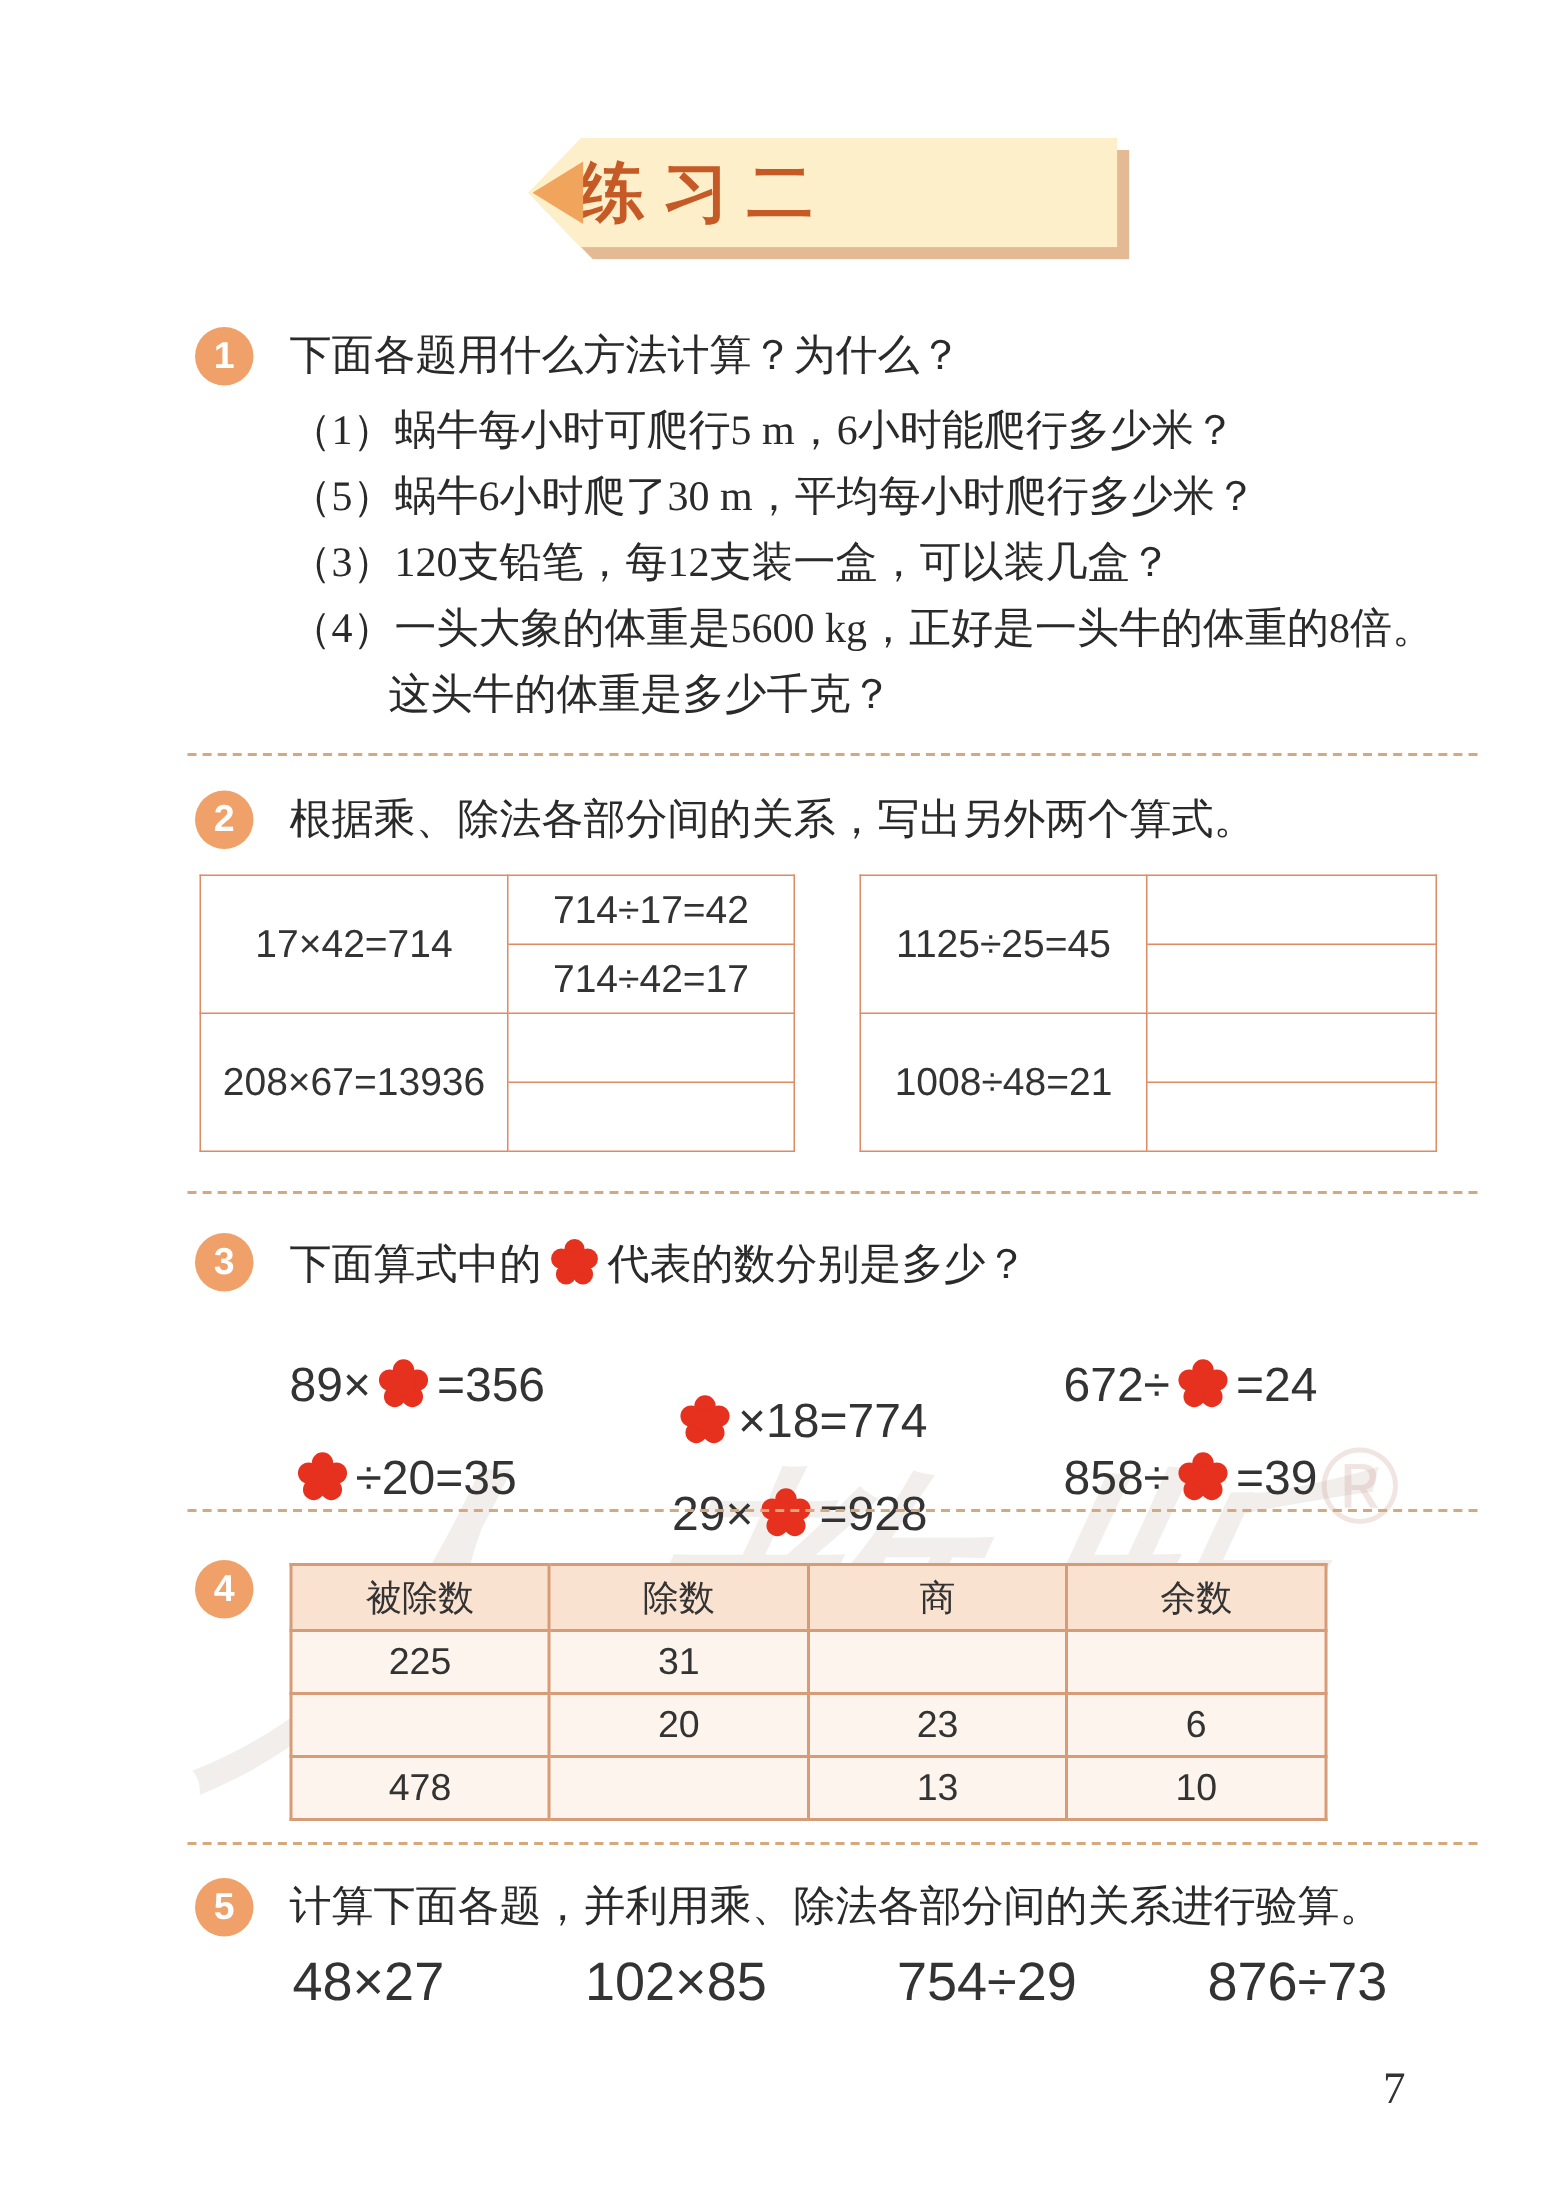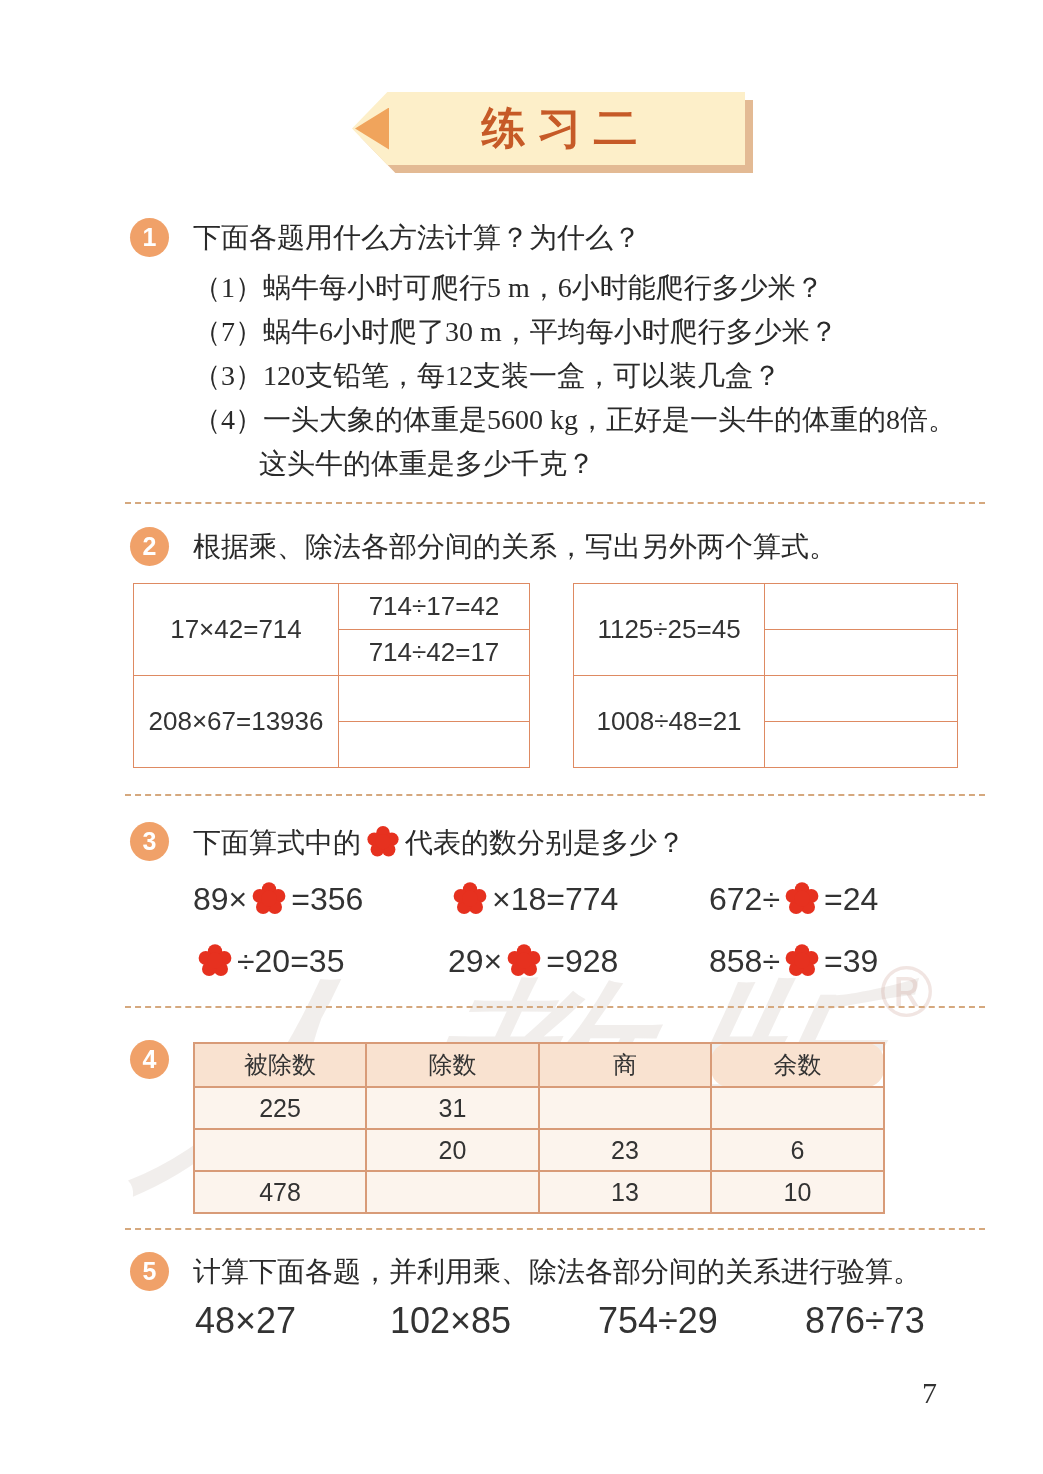--- a/index.html
+++ b/index.html
@@ -38,21 +38,21 @@
   .banner-wrap{position:absolute;left:352px;top:92px;width:393px;height:73px;}
   .banner-shadow{
     position:absolute;left:8px;top:8px;width:100%;height:100%;
     background:var(--banner-shadow);
     clip-path:polygon(0 50%, 9% 0, 100% 0, 100% 100%, 9% 100%);
   }
   .banner-body{
     position:absolute;left:0;top:0;width:100%;height:100%;
     background:var(--banner-bg);
     clip-path:polygon(0 50%, 9% 0, 100% 0, 100% 100%, 9% 100%);
-    display:flex;align-items:center;justify-content:center;
+    display:flex;align-items:center;justify-content:flex-start;
   }
   .banner-tip{
     position:absolute;left:3px;top:50%;transform:translateY(-50%);
     width:34px;height:42px;background:var(--banner-tip);
     clip-path:polygon(0 50%, 100% 0, 100% 100%);
   }
   .banner-title{
     font-size:44px;font-weight:bold;color:var(--title-text);
     letter-spacing:12px;padding-left:34px;
   }
@@ -71,21 +71,21 @@
   .q2-table{
     position:absolute;border-collapse:collapse;
     font-family:"Liberation Sans", sans-serif;font-size:26px;color:#333;
     table-layout:fixed;
   }
   .q2-table td{border:1px solid var(--table-border);text-align:center;padding:0;height:45px;}
   
   .q3-row{position:absolute;left:193px;display:flex;align-items:center;
     font-family:"Liberation Sans", sans-serif;font-size:32px;color:#333;}
   .q3-col1{width:255px;}
-  .q3-col2{width:261px;}
+  .q3-col2{width:261px;margin-top:48px;}
   .eq{display:flex;align-items:center;text-align:right;}
   .flower{width:42px;height:42px;flex:0 0 auto;margin:0 1px;}
   .flower-inline{width:40px;height:40px;vertical-align:-10px;margin:0 2px;}
   
   .q4-table{
     position:absolute;left:193px;top:1042px;border-collapse:collapse;table-layout:fixed;
     font-size:25px;color:#333;
   }
   .q4-table th,.q4-table td{border:2px solid var(--q4-border);text-align:center;padding:0;}
   .q4-table th{background:var(--q4-header-bg);height:42px;font-weight:normal;font-size:24px;}
@@ -128,21 +128,21 @@
       </div>
       <span class="banner-tip"></span>
     </div>
 
     <div class="section-row" style="top:218px;">
       <div class="badge">1</div>
       <div class="prompt">下面各题用什么方法计算？为什么？</div>
     </div>
     <div class="q1-items">
       <div>（1）蜗牛每小时可爬行5 m，6小时能爬行多少米？</div>
-      <div>（7）蜗牛6小时爬了30 m，平均每小时爬行多少米？</div>
+      <div>（5）蜗牛6小时爬了30 m，平均每小时爬行多少米？</div>
       <div>（3）120支铅笔，每12支装一盒，可以装几盒？</div>
       <div>（4）一头大象的体重是5600 kg，正好是一头牛的体重的8倍。</div>
       <div class="q1-cont">这头牛的体重是多少千克？</div>
     </div>
 
     <div class="divider" style="top:502px;"></div>
 
     <div class="section-row" style="top:527px;">
       <div class="badge">2</div>
       <div class="prompt">根据乘、除法各部分间的关系，写出另外两个算式。</div>
@@ -249,21 +249,21 @@
 
     <div class="section-row" style="top:1040px;">
       <div class="badge">4</div>
     </div>
     <table class="q4-table">
       <tbody>
           <tr>
         <th style="width:170px;">被除数</th>
         <th style="width:171px;">除数</th>
         <th style="width:170px;">商</th>
-        <th style="width:171px;border-radius:18px;">余数</th>
+        <th style="width:171px;">余数</th>
       </tr>
       <tr>
         <td>225</td>
         <td>31</td>
         <td></td>
         <td></td>
       </tr>
       <tr>
         <td></td>
         <td>20</td>

